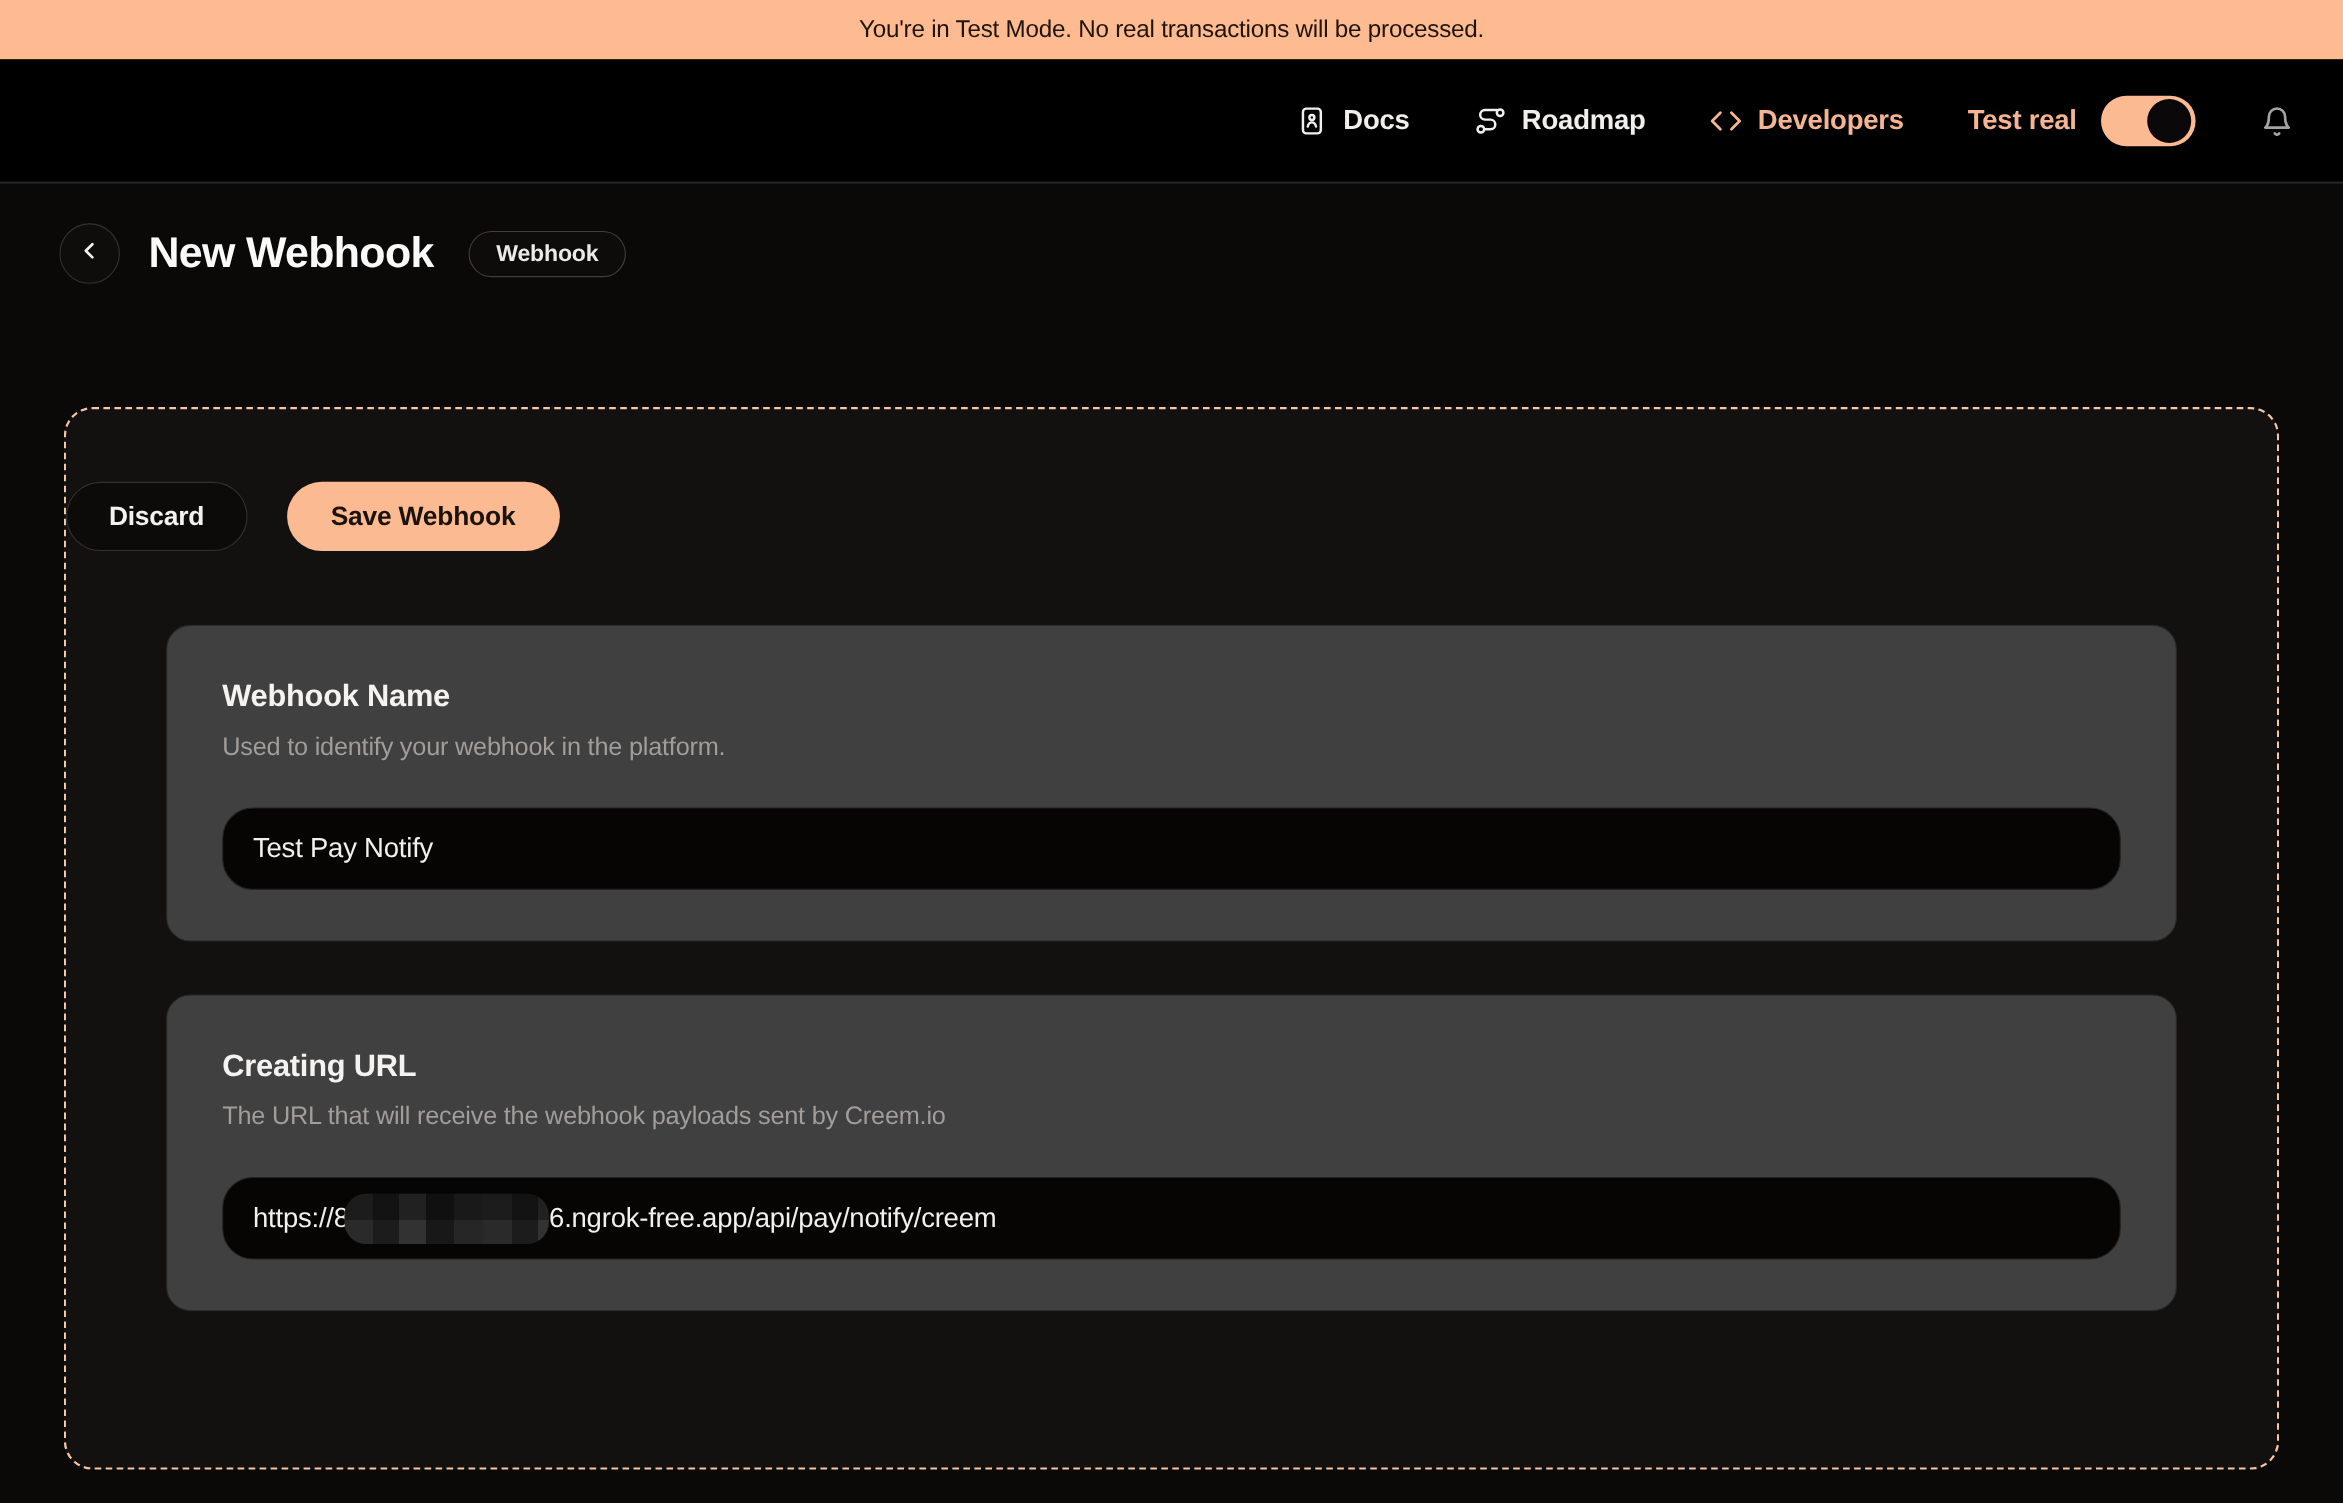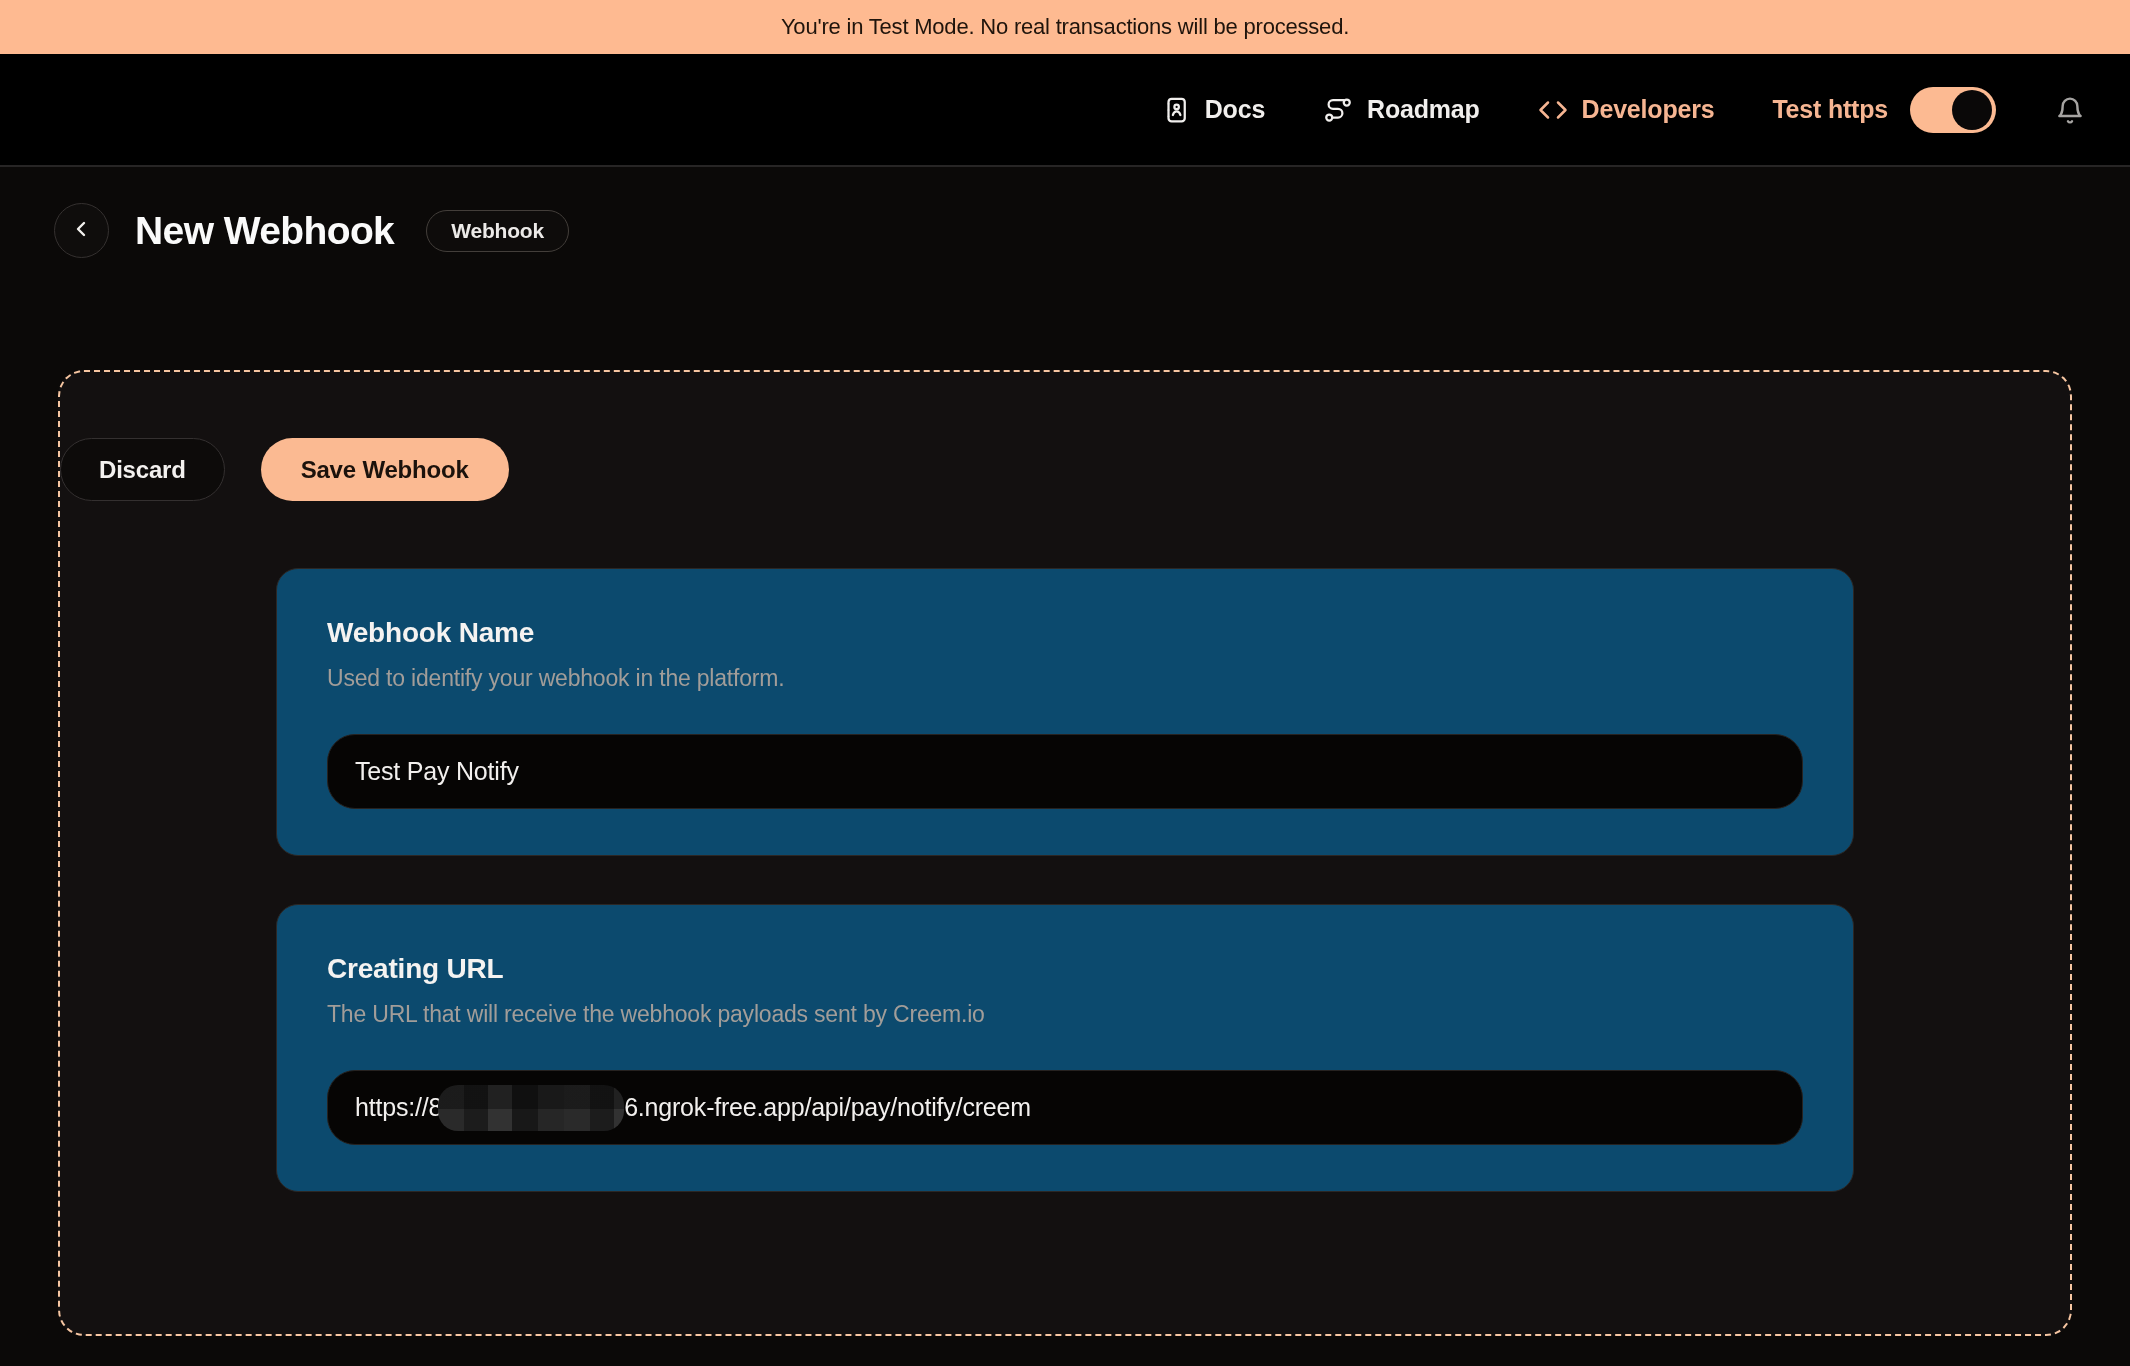--- a/index.html
+++ b/index.html
@@ -78,23 +78,23 @@
   .btn-discard {
     padding:0 38px; background:#0d0b0a; color:#f3f1ef;
     border:1.5px solid #343030;
   }
   .btn-save {
     padding:0 40px; background:#fbba92; color:#1b120c;
   }
 
   
   .card {
-    width:1578px; margin:0 auto;
+    width:1828px; margin:0 auto;
     border:1.5px solid #2b2725; border-radius:22px;
-    background:#0c4a6e; padding:48px 50px 46px 50px;
+    background:#404040; padding:48px 50px 46px 50px;
   }
   .card-name { margin-top:67px; }
   .card-url  { margin-top:48px; }
   .card-title { font-size:28px; font-weight:700; color:#f5f3f1; margin-bottom:16px; }
   .card-desc  { font-size:23px; color:#a29d99; margin-bottom:42px; }
   .text-input {
     width:100%; height:75px; border-radius:28px;
     background:#060504; border:1.5px solid #262220;
     display:flex; align-items:center; padding:0 27px;
     font-size:25px; color:#f2f0ee; cursor:text; white-space:nowrap;
@@ -143,21 +143,21 @@
     <span>
       <svg width="30" height="30" viewBox="0 0 24 24" fill="none" stroke="#f6b592" stroke-width="2" stroke-linecap="round" stroke-linejoin="round">
         <path d="m8 6-6 6 6 6"></path>
         <path d="m16 6 6 6-6 6"></path>
       </svg>
     </span>
     <span class="lbl">Developers</span>
   </div>
 
   <div class="testmode-group">
-    <span class="testmode-label">Test https</span>
+    <span class="testmode-label">Test real</span>
     <div class="toggle" role="switch" aria-checked="true">
       <div class="knob"></div>
     </div>
   </div>
 
   <div class="bell">
     <span>
       <svg width="32" height="32" viewBox="0 0 24 24" fill="none" stroke="#a6a4a2" stroke-width="1.8" stroke-linecap="round" stroke-linejoin="round">
         <path d="M6.5 9a5.5 5.5 0 0 1 11 0c0 6 2.5 7.5 2.5 7.5H4S6.5 15 6.5 9"></path>
         <path d="M10.5 20.5a1.8 1.8 0 0 0 3 0"></path>

